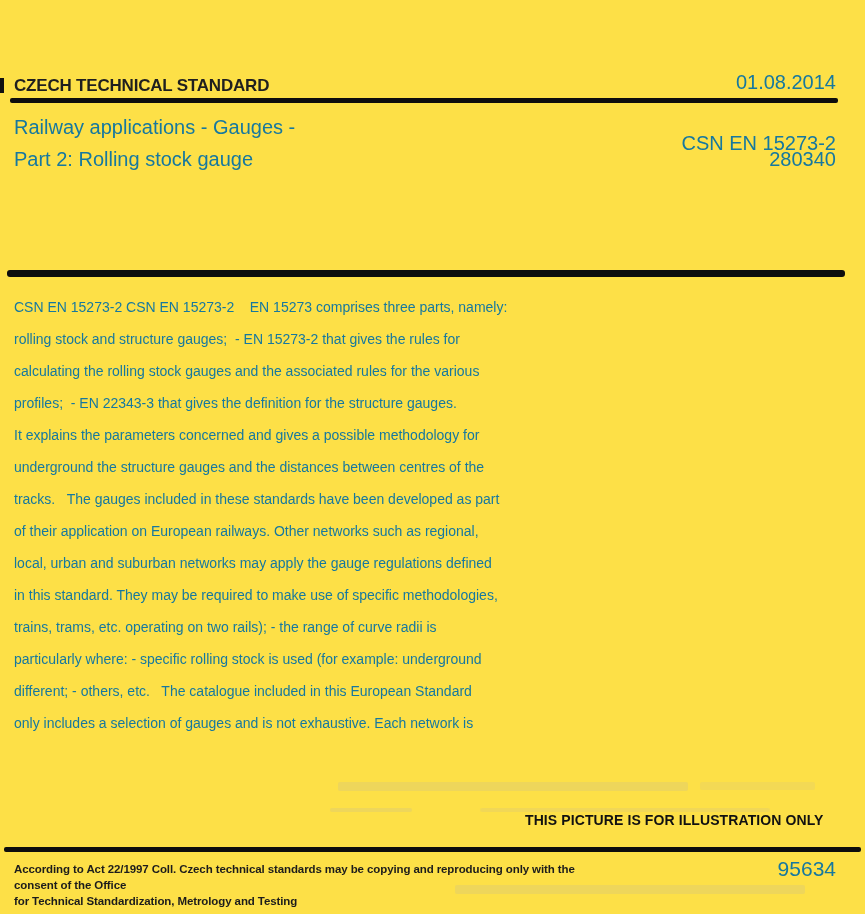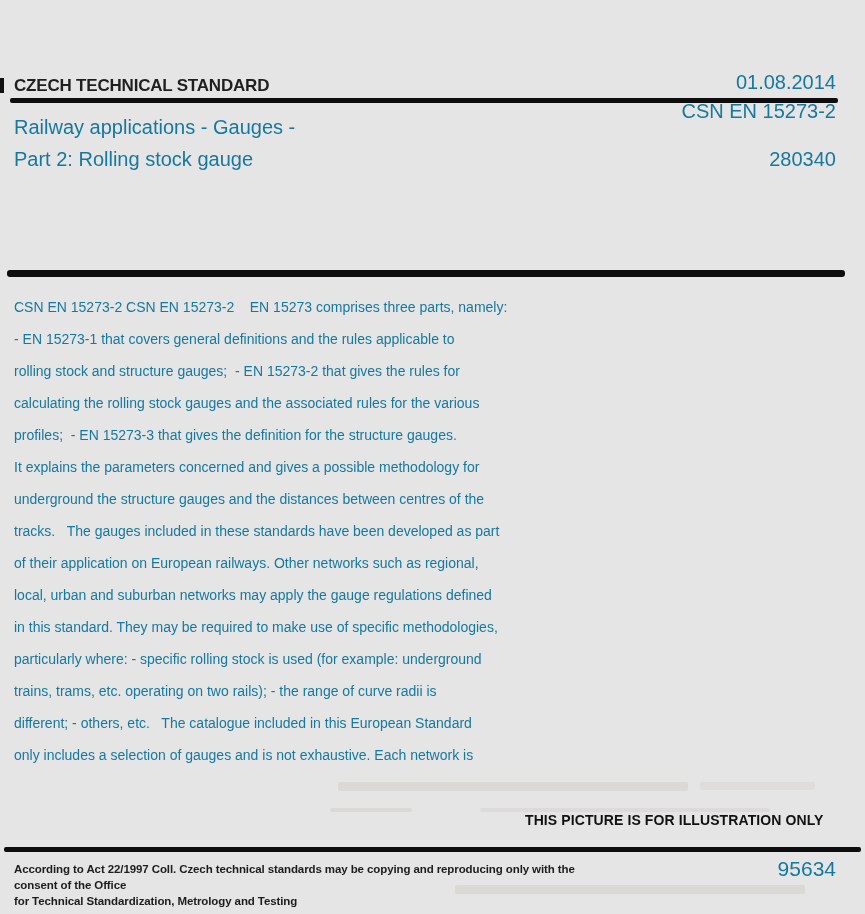--- a/index.html
+++ b/index.html
@@ -1,20 +1,20 @@
 <!DOCTYPE html>
 <html><head>
 <meta charset="utf-8">
 <style>
   html, body { margin: 0; padding: 0; background: #ffffff; }
   .page {
     position: relative;
     width: 865px;
     height: 914px;
-    background: #e5e5e5;
+    background: #fde047;
     font-family: "Liberation Sans", sans-serif;
     overflow: hidden;
   }
   .abs { position: absolute; }
 
   .left-mark {
     left: 0; top: 78px; width: 4px; height: 15px; background: #111111;
   }
   .std-label {
     left: 14px; top: 76px;
@@ -27,21 +27,21 @@
   }
   .rule-1 {
     left: 10px; top: 98px; width: 828px; height: 5px;
     background: #0d0d0d; border-radius: 2px;
   }
   .title-line1 { left: 14px; top: 116px; text-align: right; }
   .title-line2 { left: 14px; top: 148px; }
   .teal-head {
     font-size: 20px; color: #16789f; white-space: nowrap;
   }
-  .code-line1 { right: 29px; top: 100px; }
+  .code-line1 { right: 29px; top: 132px; }
   .code-line2 { right: 29px; top: 148px; text-align: right; }
 
   .rule-2 {
     left: 7px; top: 270px; width: 838px; height: 7px;
     background: #0d0d0d; border-radius: 3px;
   }
 
   .body-text {
     left: 14px; top: 291px; width: 800px;
     font-size: 14px; color: #16789f;
@@ -97,32 +97,31 @@
   <div class="abs teal-head title-line1">Railway applications - Gauges -</div>
   <div class="abs teal-head title-line2">Part 2: Rolling stock gauge</div>
 
   <div class="abs teal-head code-line1">CSN EN 15273-2</div>
   <div class="abs teal-head code-line2">280340</div>
 
   <div class="abs rule-2"></div>
 
   <div class="abs body-text">
     <div class="line">CSN EN 15273-2 CSN EN 15273-2    EN 15273 comprises three parts, namely:</div>
-    <div class="line">- EN 15273-1 that covers general definitions and the rules applicable to</div>
     <div class="line">rolling stock and structure gauges;  - EN 15273-2 that gives the rules for</div>
     <div class="line">calculating the rolling stock gauges and the associated rules for the various</div>
-    <div class="line">profiles;  - EN 15273-3 that gives the definition for the structure gauges.</div>
+    <div class="line">profiles;  - EN 22343-3 that gives the definition for the structure gauges.</div>
     <div class="line">It explains the parameters concerned and gives a possible methodology for</div>
     <div class="line">underground the structure gauges and the distances between centres of the</div>
     <div class="line">tracks.   The gauges included in these standards have been developed as part</div>
     <div class="line">of their application on European railways. Other networks such as regional,</div>
     <div class="line">local, urban and suburban networks may apply the gauge regulations defined</div>
     <div class="line">in this standard. They may be required to make use of specific methodologies,</div>
+    <div class="line">trains, trams, etc. operating on two rails); - the range of curve radii is</div>
     <div class="line">particularly where: - specific rolling stock is used (for example: underground</div>
-    <div class="line">trains, trams, etc. operating on two rails); - the range of curve radii is</div>
     <div class="line">different; - others, etc.   The catalogue included in this European Standard</div>
     <div class="line">only includes a selection of gauges and is not exhaustive. Each network is</div>
   </div>
 
   <div class="abs smudge smudge-1"></div>
   <div class="abs smudge smudge-2"></div>
   <div class="abs smudge smudge-3"></div>
   <div class="abs smudge smudge-4"></div>
 
   <div class="abs illustration-note">THIS PICTURE IS FOR ILLUSTRATION ONLY</div>

